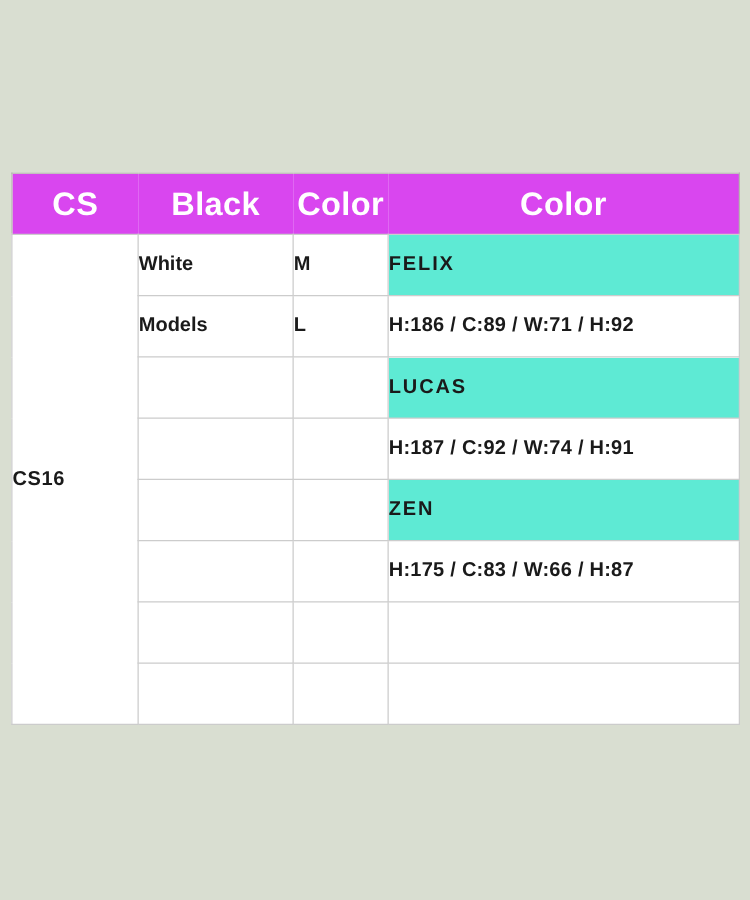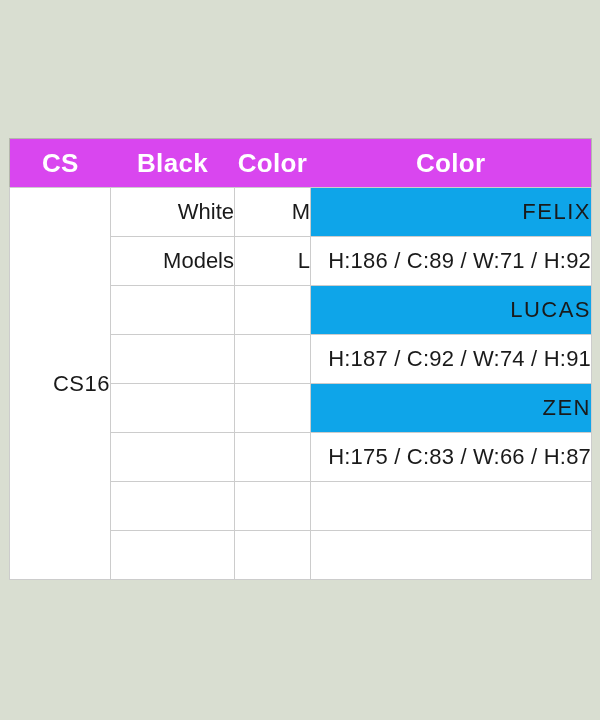--- a/index.html
+++ b/index.html
@@ -35,35 +35,35 @@
     font-weight: bold;
     text-align: center;
     vertical-align: middle;
     border: 0;
     padding: 0;
     letter-spacing: 0.3px;
   }
   table.size-table td {
     height: 48px;
     border: 1px solid #cccccc;
-    text-align: right;
+    text-align: left;
     vertical-align: middle;
-    font-size: 22px;
-    font-weight: normal;
+    font-size: 16px;
+    font-weight: bold;
     color: #1a1a1a;
     padding: 0;
     overflow: hidden;
     white-space: nowrap;
   }
   td.cs-cell {
     font-weight: bold;
     letter-spacing: 0.5px;
   }
   td.model-name-cell {
-    background: #0ea5e9;
+    background: #5eead4;
     color: #f4f4f0;
     letter-spacing: 1.5px;
     margin-top: 12px;
   }
   td.measure-cell {
     letter-spacing: 0.2px;
   }
 </style>
 </head>
 <body>

